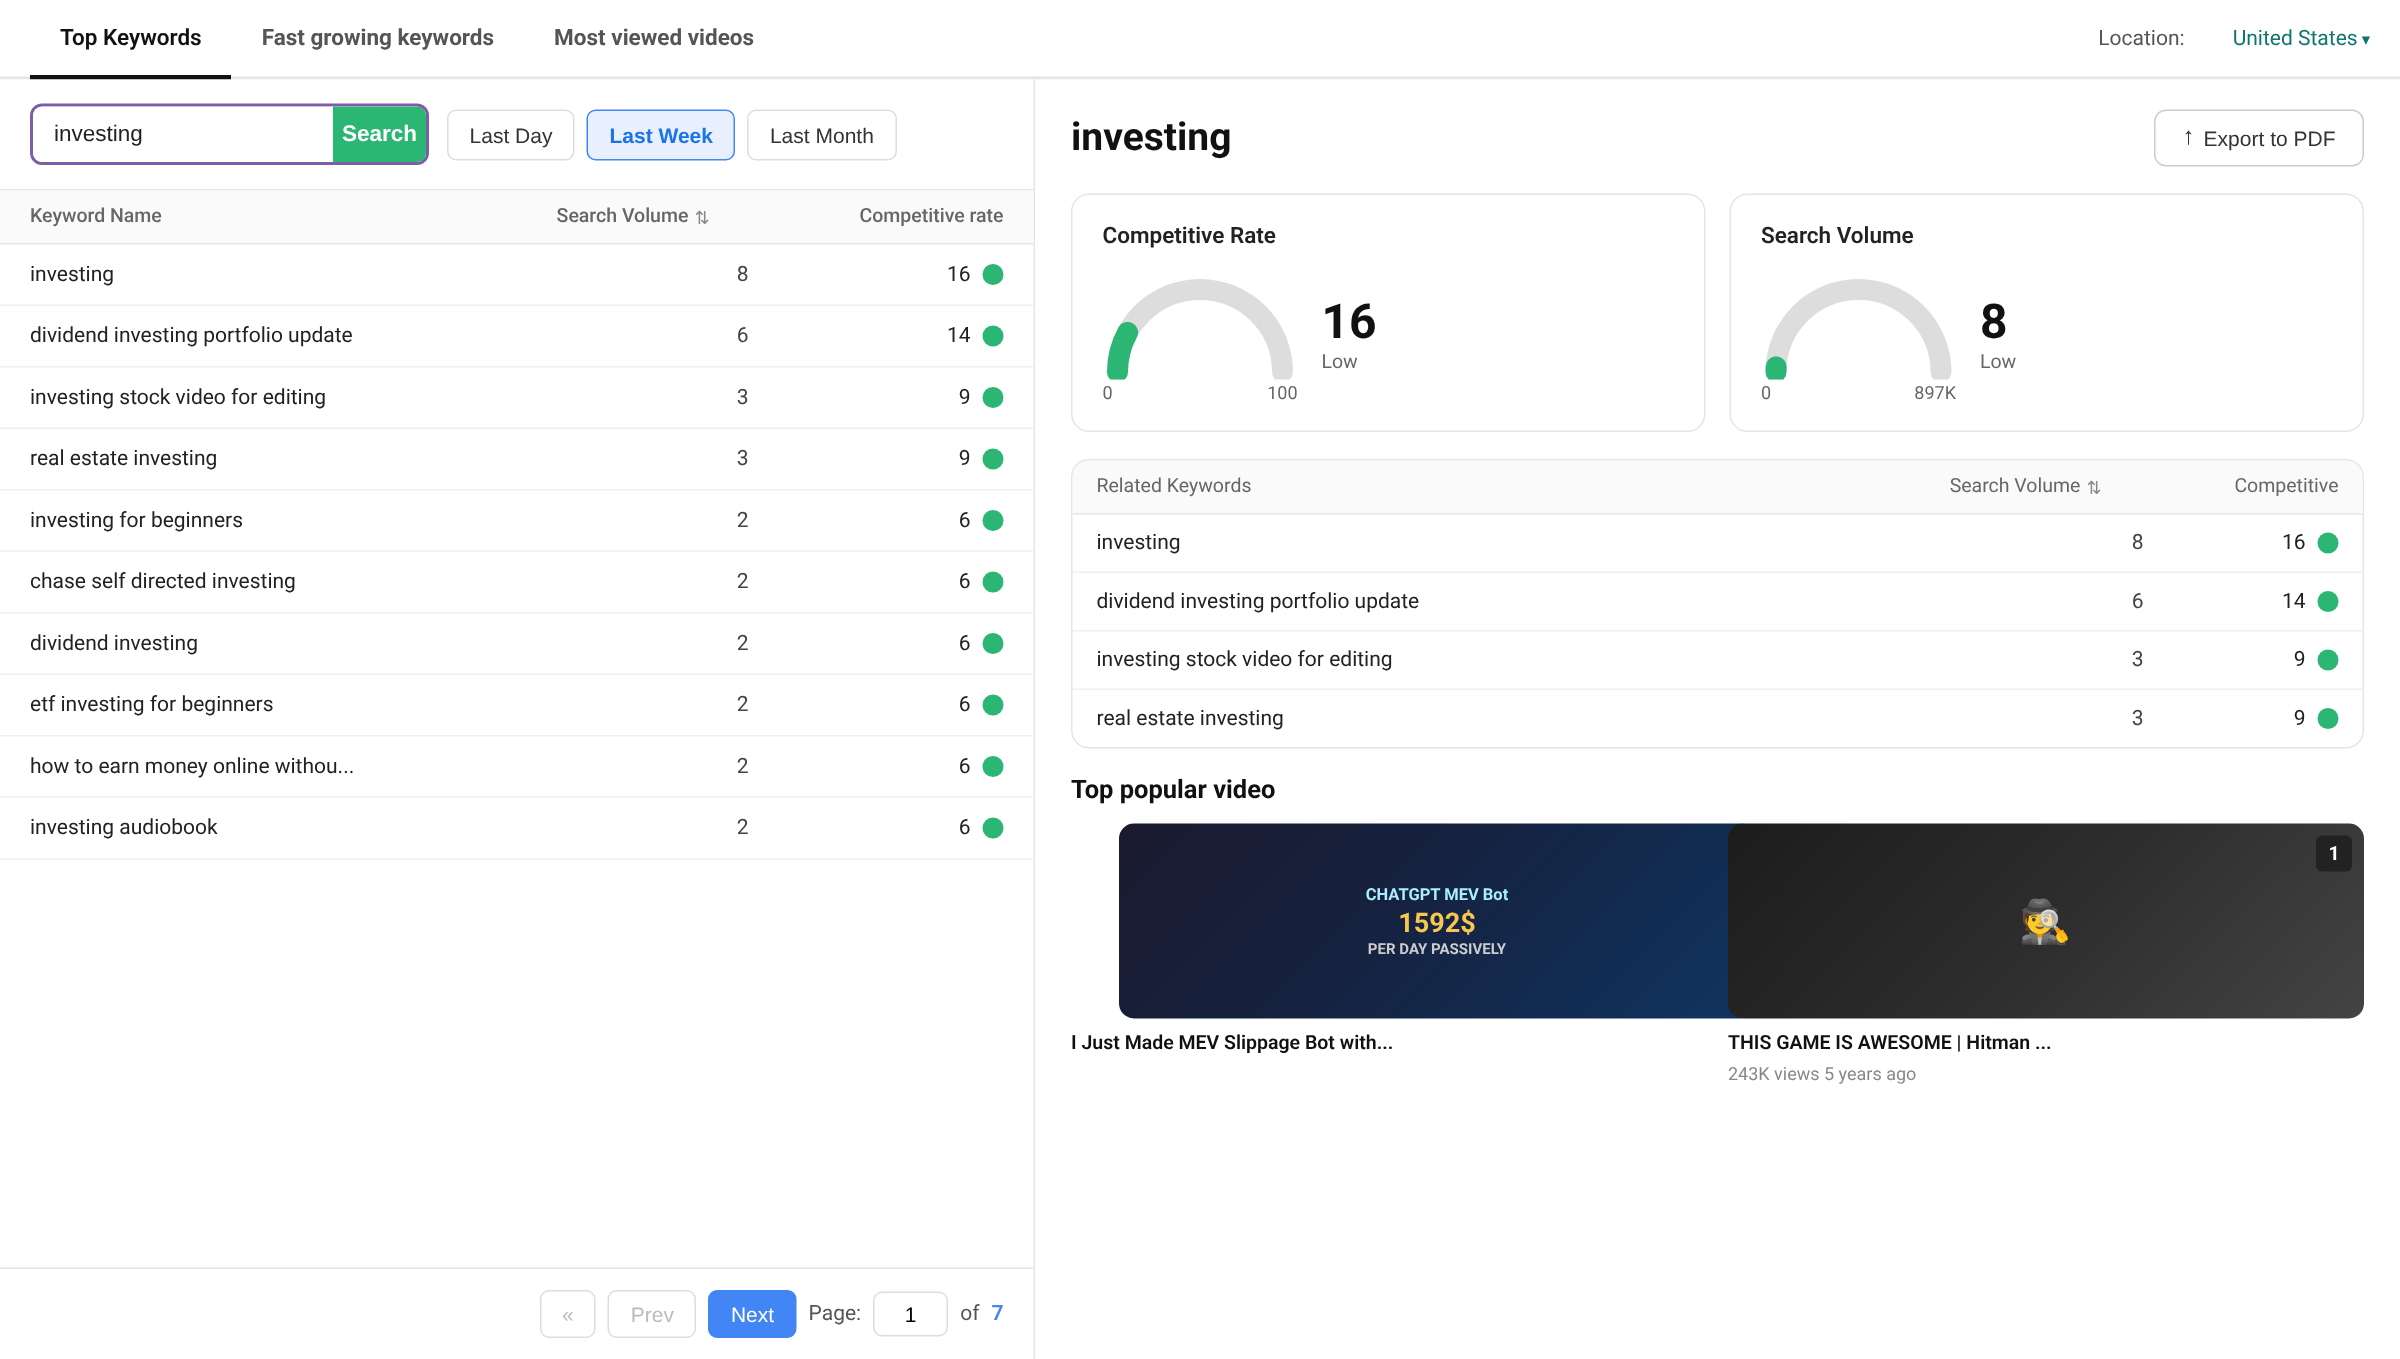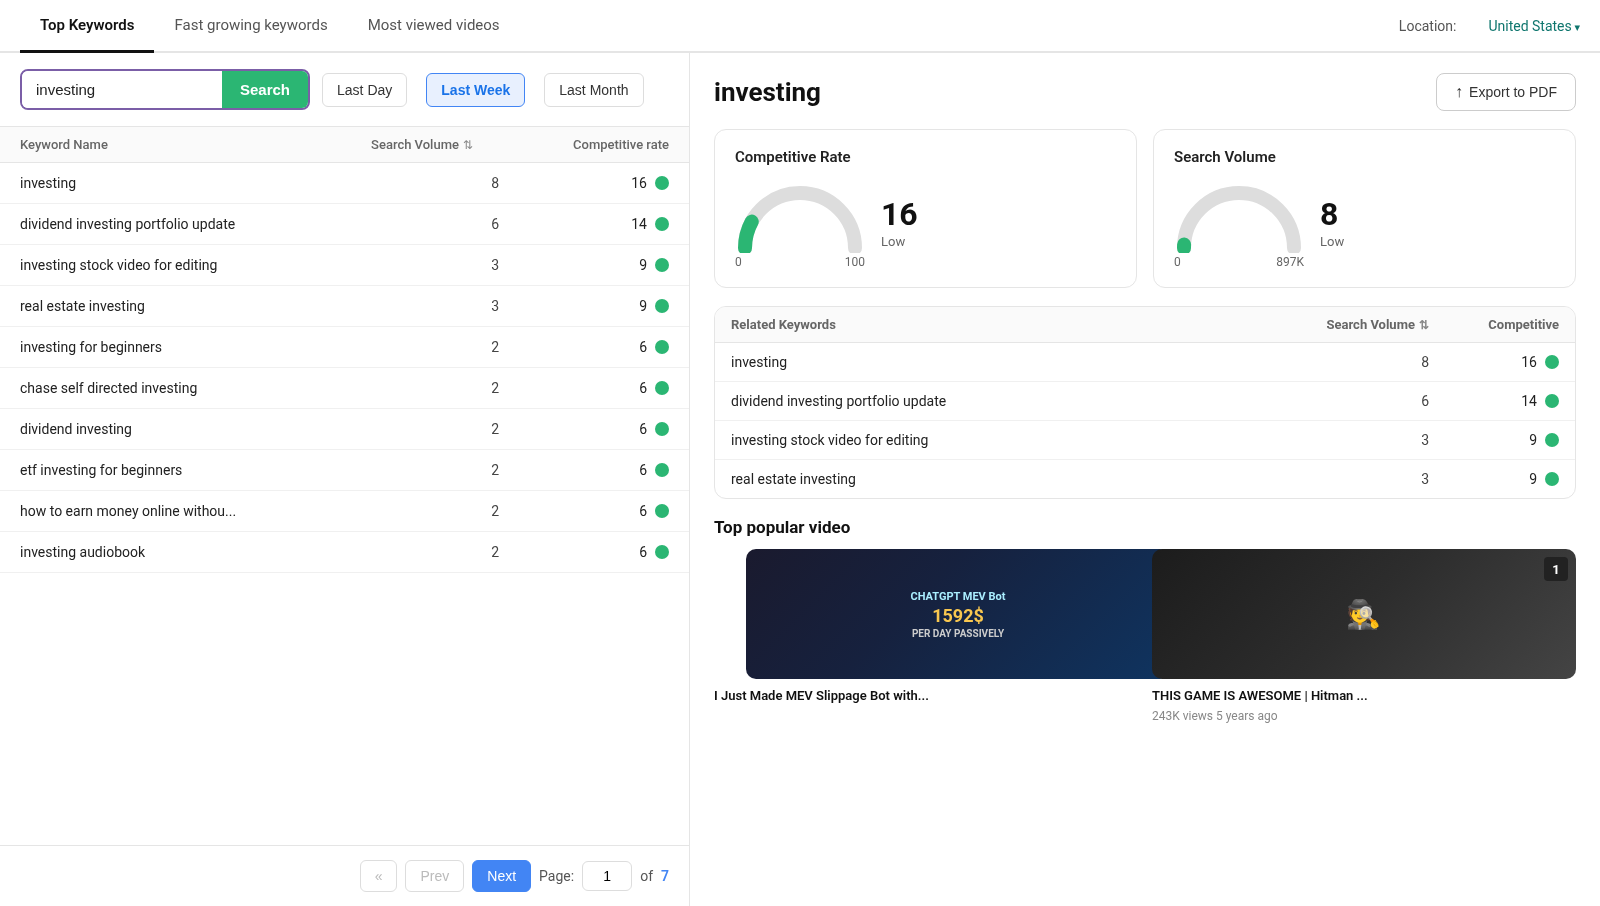--- a/index.html
+++ b/index.html
@@ -3,38 +3,38 @@
   <meta charset="utf-8">
   <style>
     * { box-sizing: border-box; margin: 0; padding: 0; }
     body { font-family: -apple-system, BlinkMacSystemFont, 'Segoe UI', Roboto, sans-serif; background: #f5f5f5; color: #222; font-size: 14px; }
 
     .app-container { display: flex; flex-direction: column; min-height: 100vh; background: #fff; }
 
     
     .top-tabs { display: flex; align-items: center; border-bottom: 2px solid #e5e5e5; padding: 0 20px; background: #fff; justify-content: space-between; }
     .tabs-left { display: flex; gap: 0; }
-    .tab { padding: 16px 20px; font-size: 15px; font-weight: 400; color: #555; cursor: pointer; border-bottom: 3px solid transparent; margin-bottom: -2px; }
+    .tab { padding: 16px 20px; font-size: 15px; font-weight: 700; color: #555; cursor: pointer; border-bottom: 3px solid transparent; margin-bottom: -2px; }
     .tab.active { color: #111; border-bottom: 3px solid #111; font-weight: 600; }
     .location-label { font-size: 14px; color: #555; display: flex; align-items: center; gap: 4px; }
     .location-value { color: #0f766e; font-weight: 400; cursor: pointer; padding-left: 28px; }
     .location-value::after { content: ' ▾'; font-size: 11px; }
 
     
     .main-split { display: flex; flex: 1; }
 
     
     .left-panel { width: 690px; border-right: 1px solid #e5e5e5; background: #fff; display: flex; flex-direction: column; }
 
     
     .search-bar { padding: 16px 20px; border-bottom: 1px solid #e5e5e5; display: flex; align-items: center; gap: 12px; }
     .search-input-wrap { position: relative; border: 2px solid #7b5ea7; border-radius: 8px; overflow: hidden; display: flex; align-items: center; }
     .search-input { border: none; outline: none; padding: 10px 14px; font-size: 15px; color: #222; width: 200px; }
-    .search-btn { background: #2bb673; color: #fff; border: none; padding: 10px 18px; font-size: 15px; font-weight: 600; cursor: pointer; white-space: nowrap; }
-    .time-filters { display: flex; gap: 19px; }
+    .search-btn { background: #2bb673; color: #fff; border: none; padding: 10px 6px; font-size: 15px; font-weight: 600; cursor: pointer; white-space: nowrap; }
+    .time-filters { display: flex; gap: 8px; }
     .time-btn { padding: 8px 14px; border-radius: 6px; border: 1px solid #ddd; background: #fff; color: #333; font-size: 14px; cursor: pointer; }
     .time-btn.active { background: #e8f0fe; border-color: #4285f4; color: #1a73e8; font-weight: 600; }
 
     
     .keyword-table { flex: 1; overflow-y: auto; }
     .table-header { display: flex; align-items: center; padding: 10px 20px; border-bottom: 1px solid #e5e5e5; background: #fafafa; font-size: 13px; color: #666; font-weight: 500; gap: 36px; }
     .col-name { flex: 1; }
     .col-volume { width: 140px; text-align: right; display: flex; align-items: center; justify-content: flex-end; gap: 4px; }
     .col-rate { width: 160px; text-align: right; }
     .sort-icon { color: #888; font-size: 12px; cursor: pointer; }
@@ -70,21 +70,21 @@
 
     .gauge-wrap { display: flex; align-items: center; gap: 16px; }
     .gauge-svg-wrap { position: relative; width: 130px; height: 75px; flex-shrink: 0; }
     .gauge-labels { display: flex; justify-content: space-between; font-size: 12px; color: #666; margin-top: 2px; }
     .gauge-value-block { display: flex; flex-direction: column; align-items: flex-start; }
     .gauge-value { font-size: 32px; font-weight: 700; color: #111; line-height: 1; }
     .gauge-label { font-size: 13px; color: #666; margin-top: 4px; }
 
     
     .related-card { border: 1px solid #e5e5e5; border-radius: 12px; margin-bottom: 18px; overflow: hidden; }
-    .related-header { display: flex; align-items: center; padding: 10px 16px; background: #fafafa; border-bottom: 1px solid #e5e5e5; font-size: 13px; color: #666; font-weight: 700; }
+    .related-header { display: flex; align-items: center; padding: 10px 16px; background: #fafafa; border-bottom: 1px solid #e5e5e5; font-size: 13px; color: #666; font-weight: 400; gap: 28px; }
     .rel-col-name { flex: 1; }
     .rel-col-vol { width: 130px; text-align: right; display: flex; align-items: center; justify-content: flex-end; gap: 4px; }
     .rel-col-comp { width: 130px; text-align: right; }
     .related-row { display: flex; align-items: center; padding: 11px 16px; border-bottom: 1px solid #f0f0f0; font-size: 14px; }
     .related-row:last-child { border-bottom: none; }
     .rel-name { flex: 1; color: #222; }
     .rel-vol { width: 130px; text-align: right; color: #444; }
     .rel-comp { width: 130px; text-align: right; display: flex; align-items: center; justify-content: flex-end; gap: 8px; }
 
     

